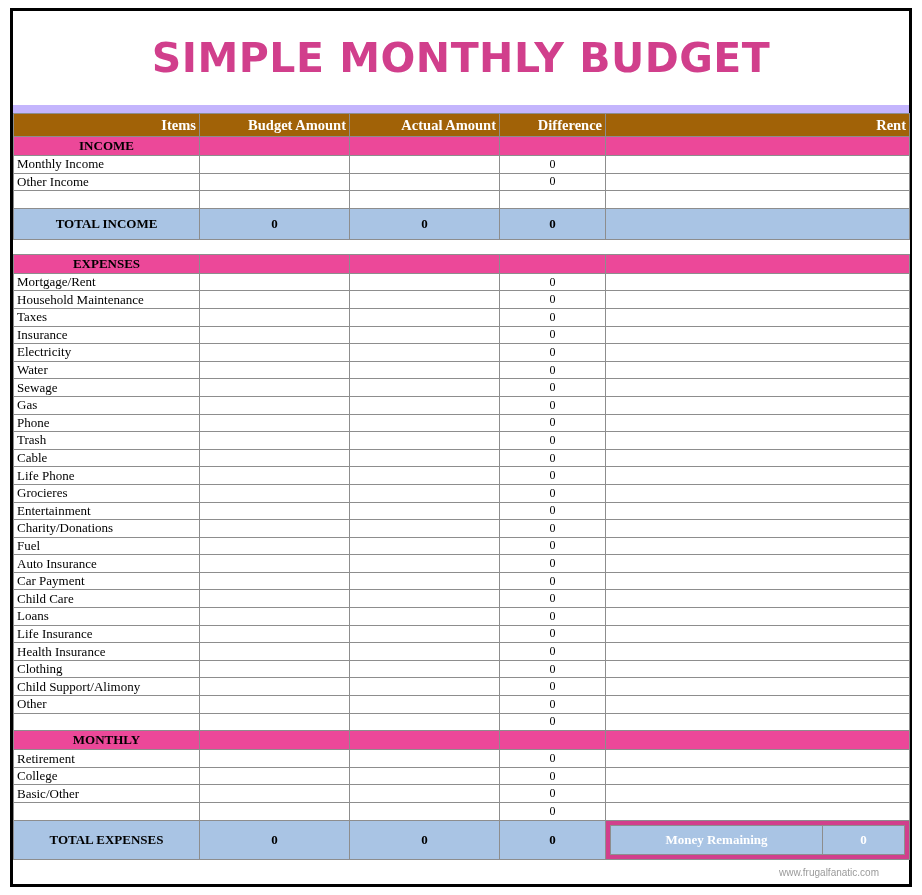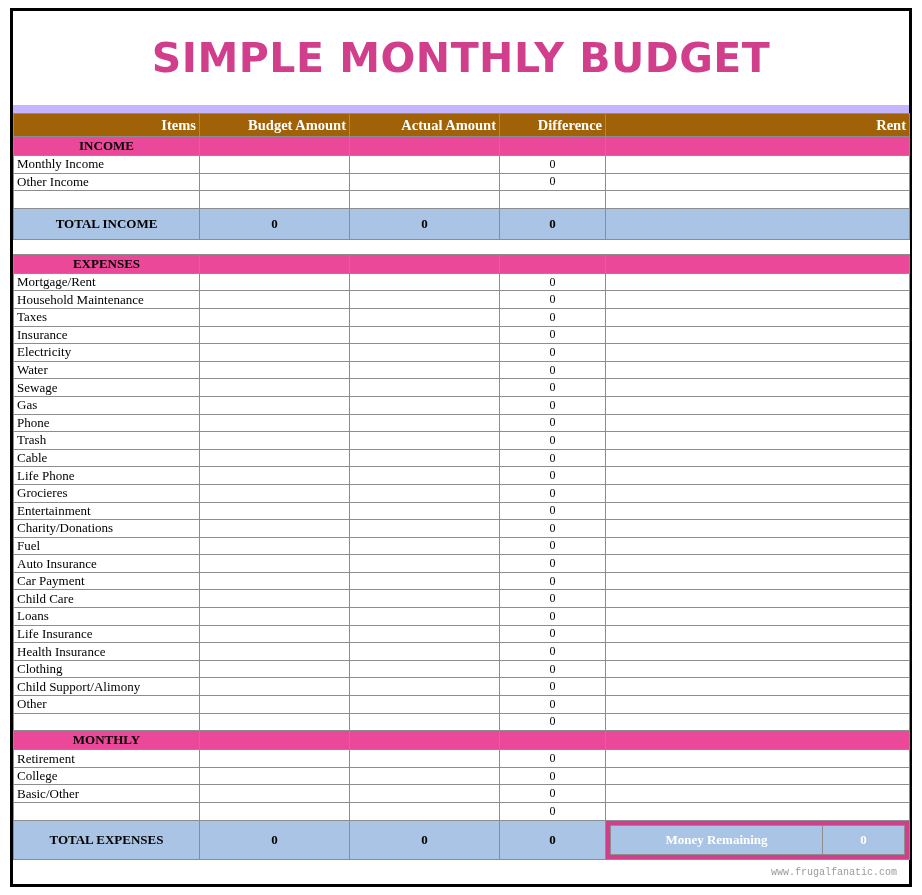--- a/index.html
+++ b/index.html
@@ -114,23 +114,23 @@
   }
   td.money-remaining-val {
     background: #d13f8c;
     color: #ffffff;
     font-weight: bold;
     text-align: center;
     font-size: 12px;
   }
   .footer {
     position: absolute;
-    right: 12px;
+    right: 30px;
     bottom: 6px;
-    font-family: Liberation Mono, monospace;
+    font-family: Liberation Sans, sans-serif;
     font-size: 10px;
     color: #9a9a9a;
   }
 </style>
 </head>
 <body>
 
 <div id="sheet">
   <div class="frame">
 

